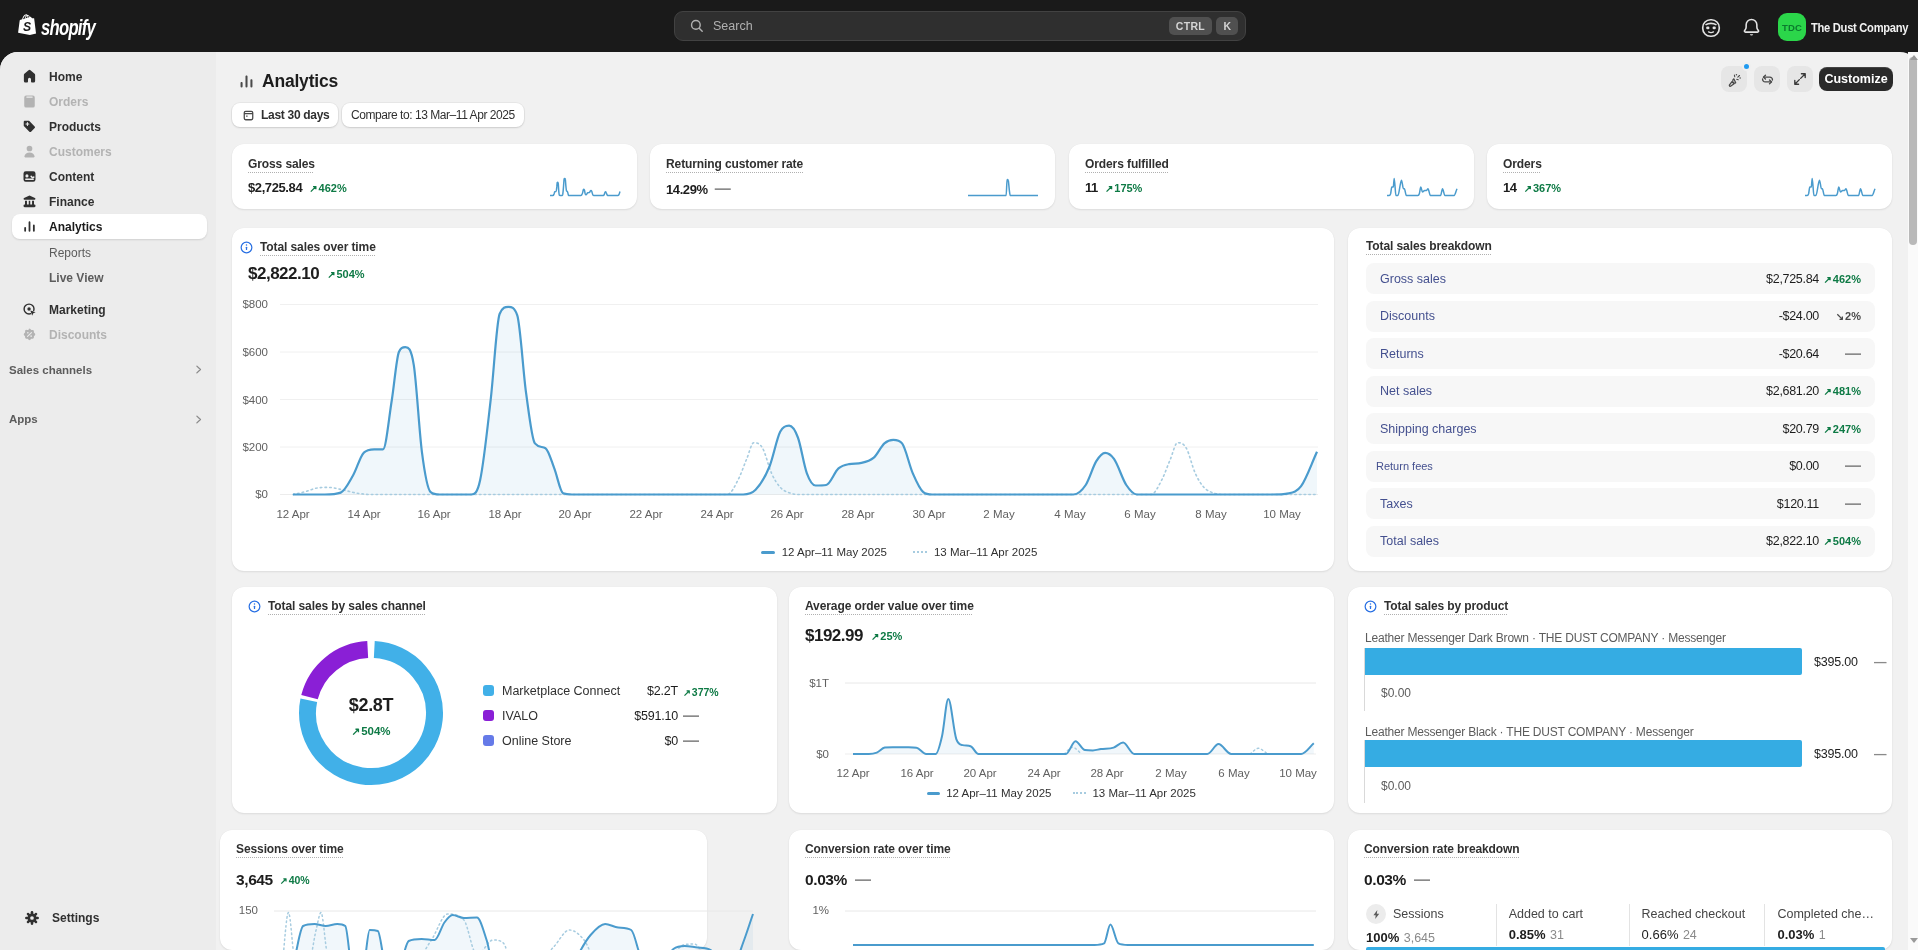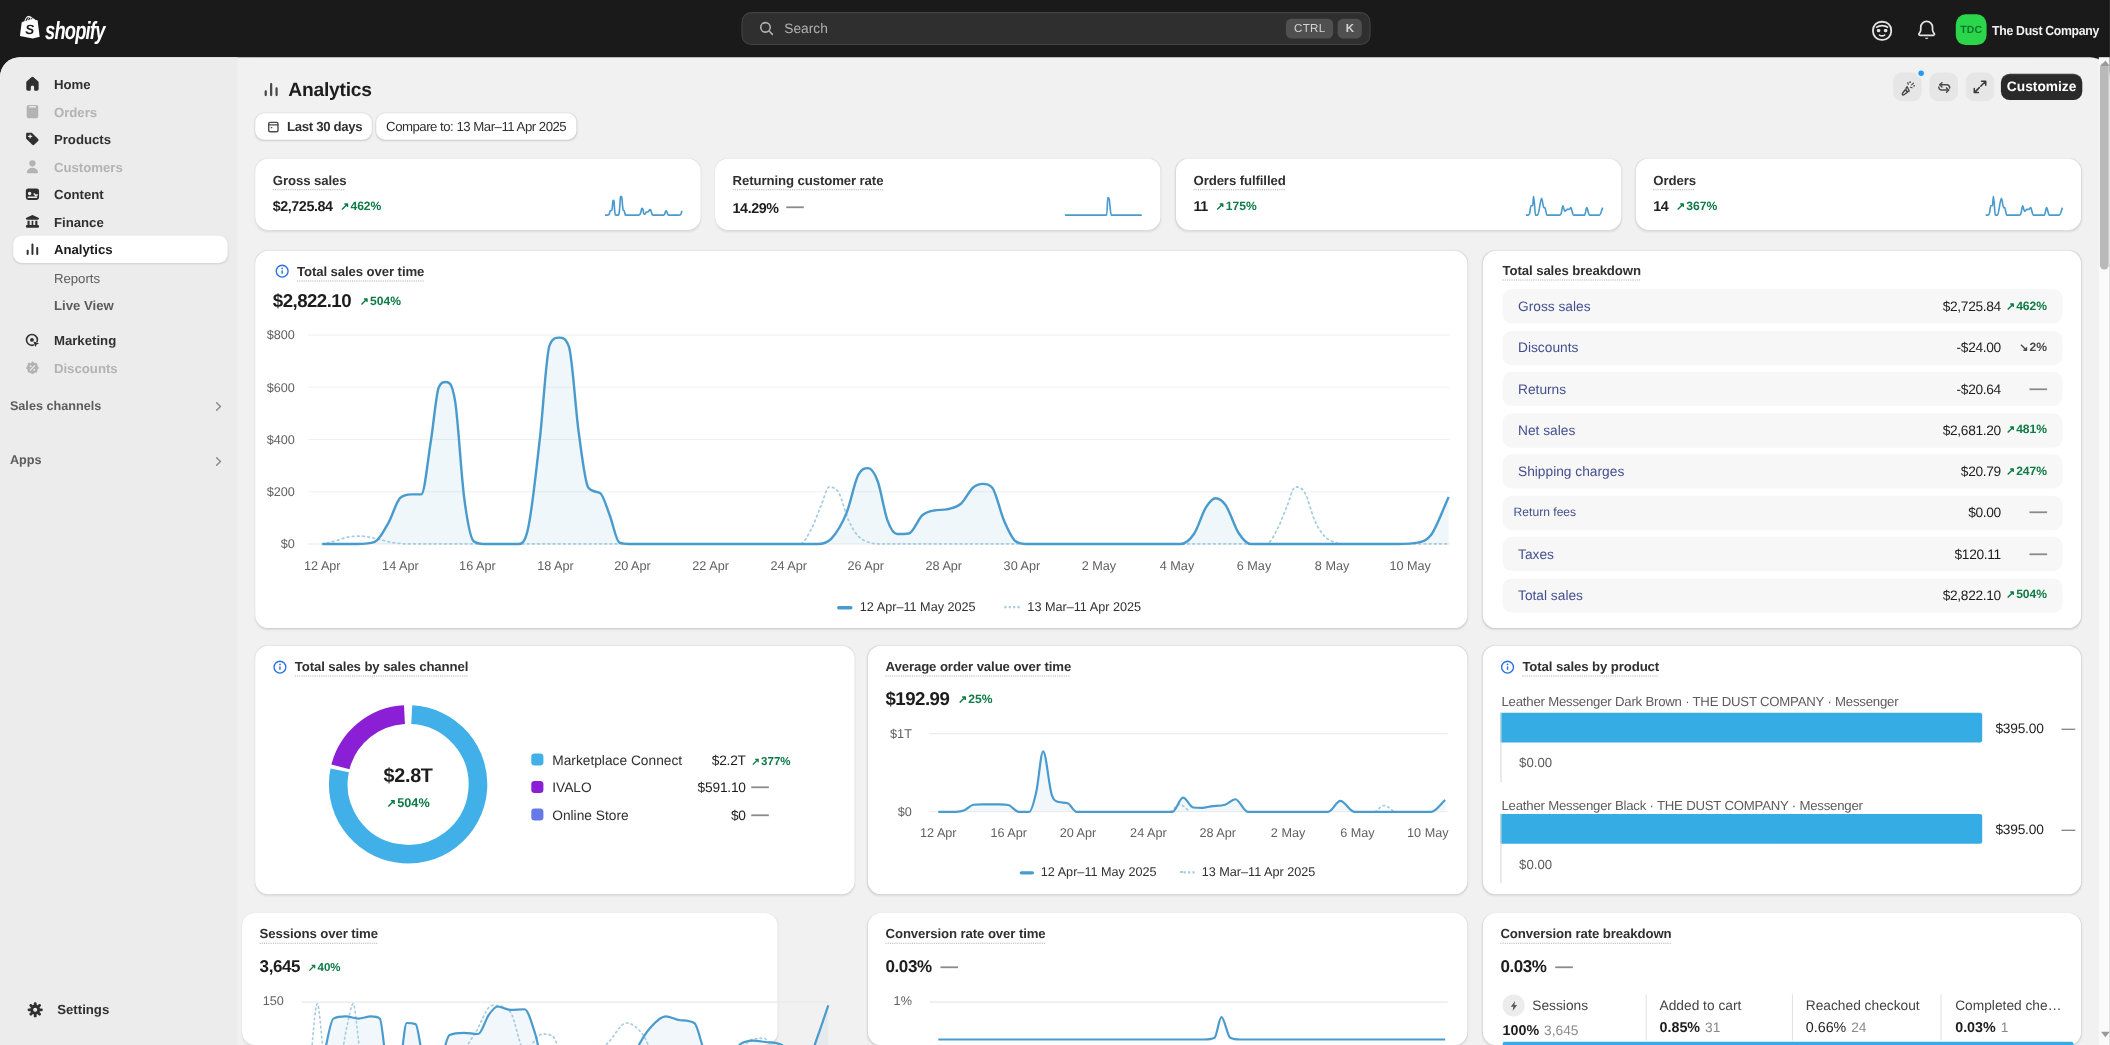--- a/index.html
+++ b/index.html
@@ -18,21 +18,21 @@
         <path d="M73.6 13.8c-.5 0-9.3-.7-9.3-.7s-6.1-6.1-6.8-6.7c-.3-.3-.6-.4-1-.4l-4.6 94.6 33.2-7.2S74.8 15.4 74.7 14.8c0-.6-.6-1-1.1-1z" transform="translate(10 8)" fill="#fff" opacity=".0"></path>
         <text x="26" y="90" style="font:italic 700 64px 'Liberation Sans',sans-serif" fill="#1a1a1a">S</text>
       </svg></div>
   <div class="abs" style="left:41px;top:15px;font:italic bold 22.5px 'Liberation Sans',sans-serif;color:#fff;letter-spacing:-1px;transform:scaleX(.74);transform-origin:0 0">shopify</div>
   <div class="abs" style="left:674px;top:11px;width:572px;height:30px;background:#2f2f2f;border:1px solid #424242;border-radius:9px;display:flex;align-items:center">
     <svg width="16" height="16" viewBox="0 0 20 20" style="margin-left:14px">
         <circle cx="8.6" cy="8.6" r="5.4" fill="none" stroke="#b0b0b0" stroke-width="1.8"></circle>
         <line x1="12.8" y1="12.8" x2="16.5" y2="16.5" stroke="#b0b0b0" stroke-width="1.8" stroke-linecap="round"></line>
       </svg>
     <span style="margin-left:8px;font-size:12.5px;color:#b0b0b0">Search</span>
-    <span style="position:absolute;right:33px;background:#505050;color:#d4d4d4;font-size:10.5px;font-weight:normal;border-radius:5px;padding:3px 7px;letter-spacing:.3px">CTRL</span>
+    <span style="position:absolute;right:33px;background:#505050;color:#d4d4d4;font-size:10.5px;font-weight:bold;border-radius:5px;padding:3px 7px;letter-spacing:.3px">CTRL</span>
     <span style="position:absolute;right:7px;background:#505050;color:#d4d4d4;font-size:10.5px;font-weight:bold;border-radius:5px;padding:3px 7px">K</span>
   </div>
   <div class="abs" style="left:1700px;top:17px"><svg width="22" height="22" viewBox="0 0 20 20">
         <rect x="2.5" y="2.5" width="15" height="15" rx="7" fill="none" stroke="#e3e3e3" stroke-width="1.5"></rect>
         <path d="M5 7.2c1.6-1 3.2-1.4 5-1.4s3.4.4 5 1.4" fill="none" stroke="#e3e3e3" stroke-width="1.4"></path>
         <rect x="5.6" y="8.6" width="3" height="2.6" rx="1.2" fill="#e3e3e3"></rect>
         <rect x="11.4" y="8.6" width="3" height="2.6" rx="1.2" fill="#e3e3e3"></rect>
         <path d="M7.8 13.6c1.4.8 3 .8 4.4 0" fill="none" stroke="#e3e3e3" stroke-width="1.3" stroke-linecap="round"></path>
       </svg></div>
   <div class="abs" style="left:1741px;top:17px"><svg width="21" height="21" viewBox="0 0 20 20">
@@ -189,21 +189,21 @@
       <div style="position:absolute;left:16px;top:13px" class="kpi-title">Orders</div>
       <div style="position:absolute;left:16px;top:36px;display:flex;align-items:center;gap:7px">
         <span style="font-size:13px;font-weight:bold;color:#1d1d1d;letter-spacing:-.4px">14</span>
       <span style="color:#0e7a45;font-weight:bold;font-size:11px;white-space:nowrap"><span style="font-size:10px">↗</span> 367%</span>
     </div>
       <svg width="74" height="24" style="position:absolute;right:13px;bottom:8px">
       <path d="M0 18.5C0.7 18.5 1.4 18.5 2.2 18.5C2.7 18.5 3.1 18.4 3.6 16.8C4 15.4 4.4 10 4.8 10C5.3 10 5.8 10 6.3 10C6.6 10 6.9 1.5 7.2 1.5C7.8 1.5 8.4 18.5 8.9 18.5C9.6 18.5 10.2 18.5 10.9 18.5C12.1 18.5 13.3 3.2 14.5 3.2C15.1 3.2 15.8 11.7 16.4 11.7C16.7 11.7 17.1 11.7 17.4 11.7C18 11.7 18.7 18.5 19.3 18.5C23.2 18.5 27 18.5 30.9 18.5C31.4 18.5 31.9 18.2 32.3 16.8C32.8 15.4 33.3 10 33.8 10C34.4 10 34.9 15.1 35.5 15.1C36.2 15.1 36.9 13.4 37.7 13.4C38.3 13.4 38.9 13.4 39.6 13.4C40.1 13.4 40.6 11.7 41 11.7C41.8 11.7 42.6 18.5 43.4 18.5C46.8 18.5 50.2 18.5 53.6 18.5C54.2 18.5 54.9 11.7 55.5 11.7C56.3 11.7 57.1 18.5 57.9 18.5C61 18.5 64 18.5 67.1 18.5C68.1 18.5 69 14 70 11.7" fill="none" stroke="#4a9bcd" stroke-width="1.5" stroke-linejoin="round"></path>
     </svg>
   </div>
 <div class="card" style="left:232px;top:228px;width:1102px;height:343px">
-  <div style="position:absolute;left:18px;top:12px;display:flex;">
+  <div style="position:absolute;left:8px;top:12px;display:flex;align-items:center">
       <svg width="13" height="13" viewBox="0 0 16 16" style="flex:0 0 auto">
         <circle cx="8" cy="8" r="6.6" fill="none" stroke="#2970e3" stroke-width="1.5"></circle>
         <rect x="7.2" y="7" width="1.6" height="4.2" rx="0.8" fill="#2970e3"></rect>
         <circle cx="8" cy="4.9" r="0.95" fill="#2970e3"></circle>
       </svg>
       <span style="width:7px"></span>
       <span class="ctitle">Total sales over time</span>
     </div>
   <div style="position:absolute;left:16px;top:36px;display:flex;align-items:center;gap:8px">
     <span style="font-size:17px;font-weight:bold;color:#1d1d1d;letter-spacing:-.5px">$2,822.10</span>
@@ -349,21 +349,21 @@
     </div>
 </div>
 <div class="card" style="left:789px;top:587px;width:545px;height:226px">
   <div style="position:absolute;left:16px;top:12px;display:flex;align-items:center">
       <span class="ctitle">Average order value over time</span>
     </div>
   <div style="position:absolute;left:16px;top:39px;display:flex;align-items:center;gap:8px">
     <span style="font-size:17px;font-weight:bold;color:#1d1d1d;letter-spacing:-.5px">$192.99</span>
       <span style="color:#0e7a45;font-weight:bold;font-size:11px;white-space:nowrap"><span style="font-size:10px">↗</span> 25%</span>
     </div>
-  <div style="position:absolute;left:0;top:0;width:545px;height:280px">
+  <div style="position:absolute;left:0;top:16px;width:545px;height:280px">
       <svg width="545" height="185" style="position:absolute;left:0;top:0">
 <style>.ax{font:11.5px "Liberation Sans",sans-serif;fill:#616161}</style>
 <text x="40" y="84" text-anchor="end" class="ax">$1T</text>
 <text x="40" y="155" text-anchor="end" class="ax">$0</text>
 <line x1="56" y1="80" x2="527" y2="80" stroke="#e8e8e8" stroke-width="1"></line>
 <line x1="56" y1="151" x2="527" y2="151" stroke="#ededed" stroke-width="1"></line>
 <path d="M64 151C69.3 151 74.6 151 79.9 151C82.5 151 85.2 150.6 87.8 149.6C90.5 148.5 93.1 145 95.8 144.6C98.4 144.3 101.1 144.3 103.7 144.3C109 144.3 114.3 144.3 119.6 144.3C122.3 144.3 124.9 144.3 127.6 144.8C130.7 145.3 133.9 151 137.1 151C140.3 151 143.4 151 146.6 151C148.7 151 150.9 142.4 153 133.2C155.1 124.1 157.2 96 159.3 96C162 96 164.6 128.7 167.3 136.1C169.4 142 171.5 141.6 173.6 142.1C176.3 142.8 178.9 142.4 181.6 143.2C184.2 144 186.9 151 189.5 151C192.2 151 194.8 151 197.5 151C224 151 250.4 151 276.9 151C280.1 151 283.3 138.2 286.5 138.2C289.6 138.2 292.8 146.7 296 147.1C298.6 147.4 301.3 147.4 303.9 147.4C306.6 147.4 309.2 146.4 311.9 146C316.1 145.4 320.4 145.9 324.6 144.6C327.8 143.6 331 139.6 334.1 139.6C337.8 139.6 341.5 151 345.3 151C369.6 151 394 151 418.3 151C422.1 151 425.8 141.1 429.5 141.1C433.7 141.1 437.9 151 442.2 151C465.5 151 488.8 151 512.1 151C516.3 151 520.6 143.9 524.8 140.3L524.8 151L64 151Z" fill="rgba(120,180,220,0.10)" stroke="none"></path>
 <path d="M275.3 151C278 148.8 280.6 144.3 283.3 144.3C286.5 144.3 289.6 148.8 292.8 151" fill="none" stroke="#a7cce0" stroke-width="1.5" stroke-dasharray="1.5 3" stroke-linecap="round"></path>
 <path d="M461.2 151C463.9 149.1 466.5 145.3 469.2 145.3C472.4 145.3 475.6 149.1 478.7 151" fill="none" stroke="#a7cce0" stroke-width="1.5" stroke-dasharray="1.5 3" stroke-linecap="round"></path>
 <path d="M64 151C69.3 151 74.6 151 79.9 151C82.5 151 85.2 150.6 87.8 149.6C90.5 148.5 93.1 145 95.8 144.6C98.4 144.3 101.1 144.3 103.7 144.3C109 144.3 114.3 144.3 119.6 144.3C122.3 144.3 124.9 144.3 127.6 144.8C130.7 145.3 133.9 151 137.1 151C140.3 151 143.4 151 146.6 151C148.7 151 150.9 142.4 153 133.2C155.1 124.1 157.2 96 159.3 96C162 96 164.6 128.7 167.3 136.1C169.4 142 171.5 141.6 173.6 142.1C176.3 142.8 178.9 142.4 181.6 143.2C184.2 144 186.9 151 189.5 151C192.2 151 194.8 151 197.5 151C224 151 250.4 151 276.9 151C280.1 151 283.3 138.2 286.5 138.2C289.6 138.2 292.8 146.7 296 147.1C298.6 147.4 301.3 147.4 303.9 147.4C306.6 147.4 309.2 146.4 311.9 146C316.1 145.4 320.4 145.9 324.6 144.6C327.8 143.6 331 139.6 334.1 139.6C337.8 139.6 341.5 151 345.3 151C369.6 151 394 151 418.3 151C422.1 151 425.8 141.1 429.5 141.1C433.7 141.1 437.9 151 442.2 151C465.5 151 488.8 151 512.1 151C516.3 151 520.6 143.9 524.8 140.3" fill="none" stroke="#4a9bcd" stroke-width="2" stroke-linejoin="round"></path>

